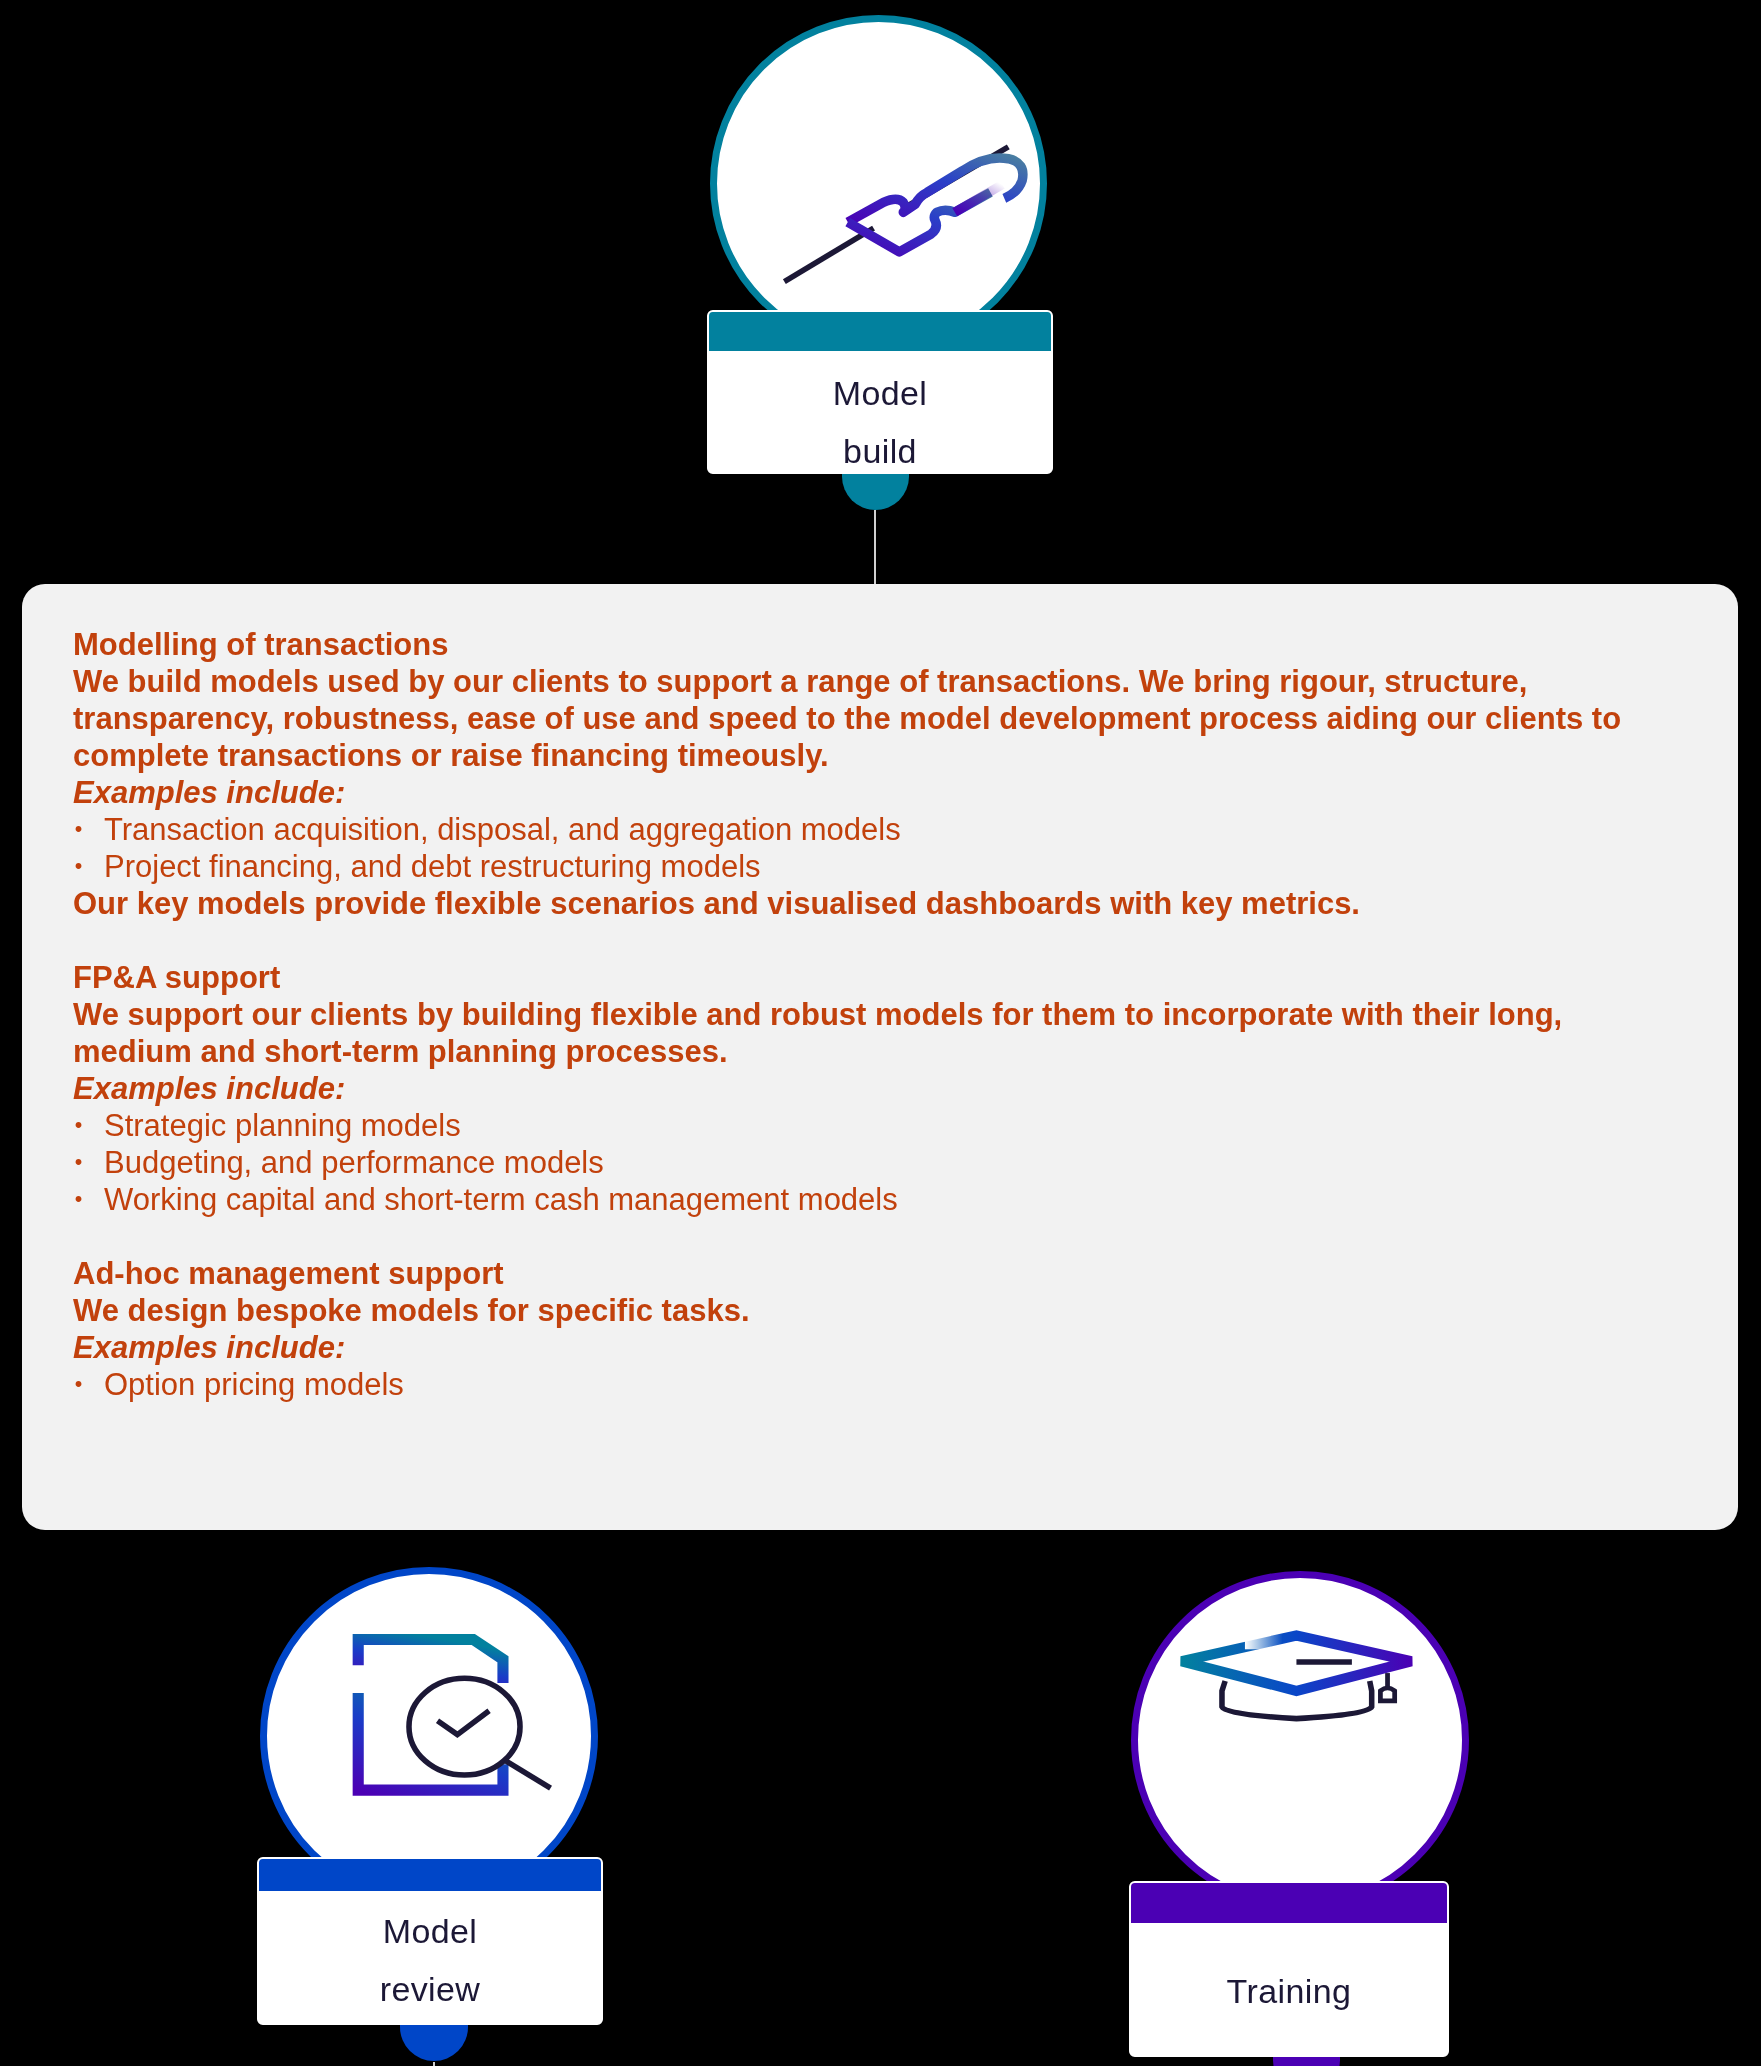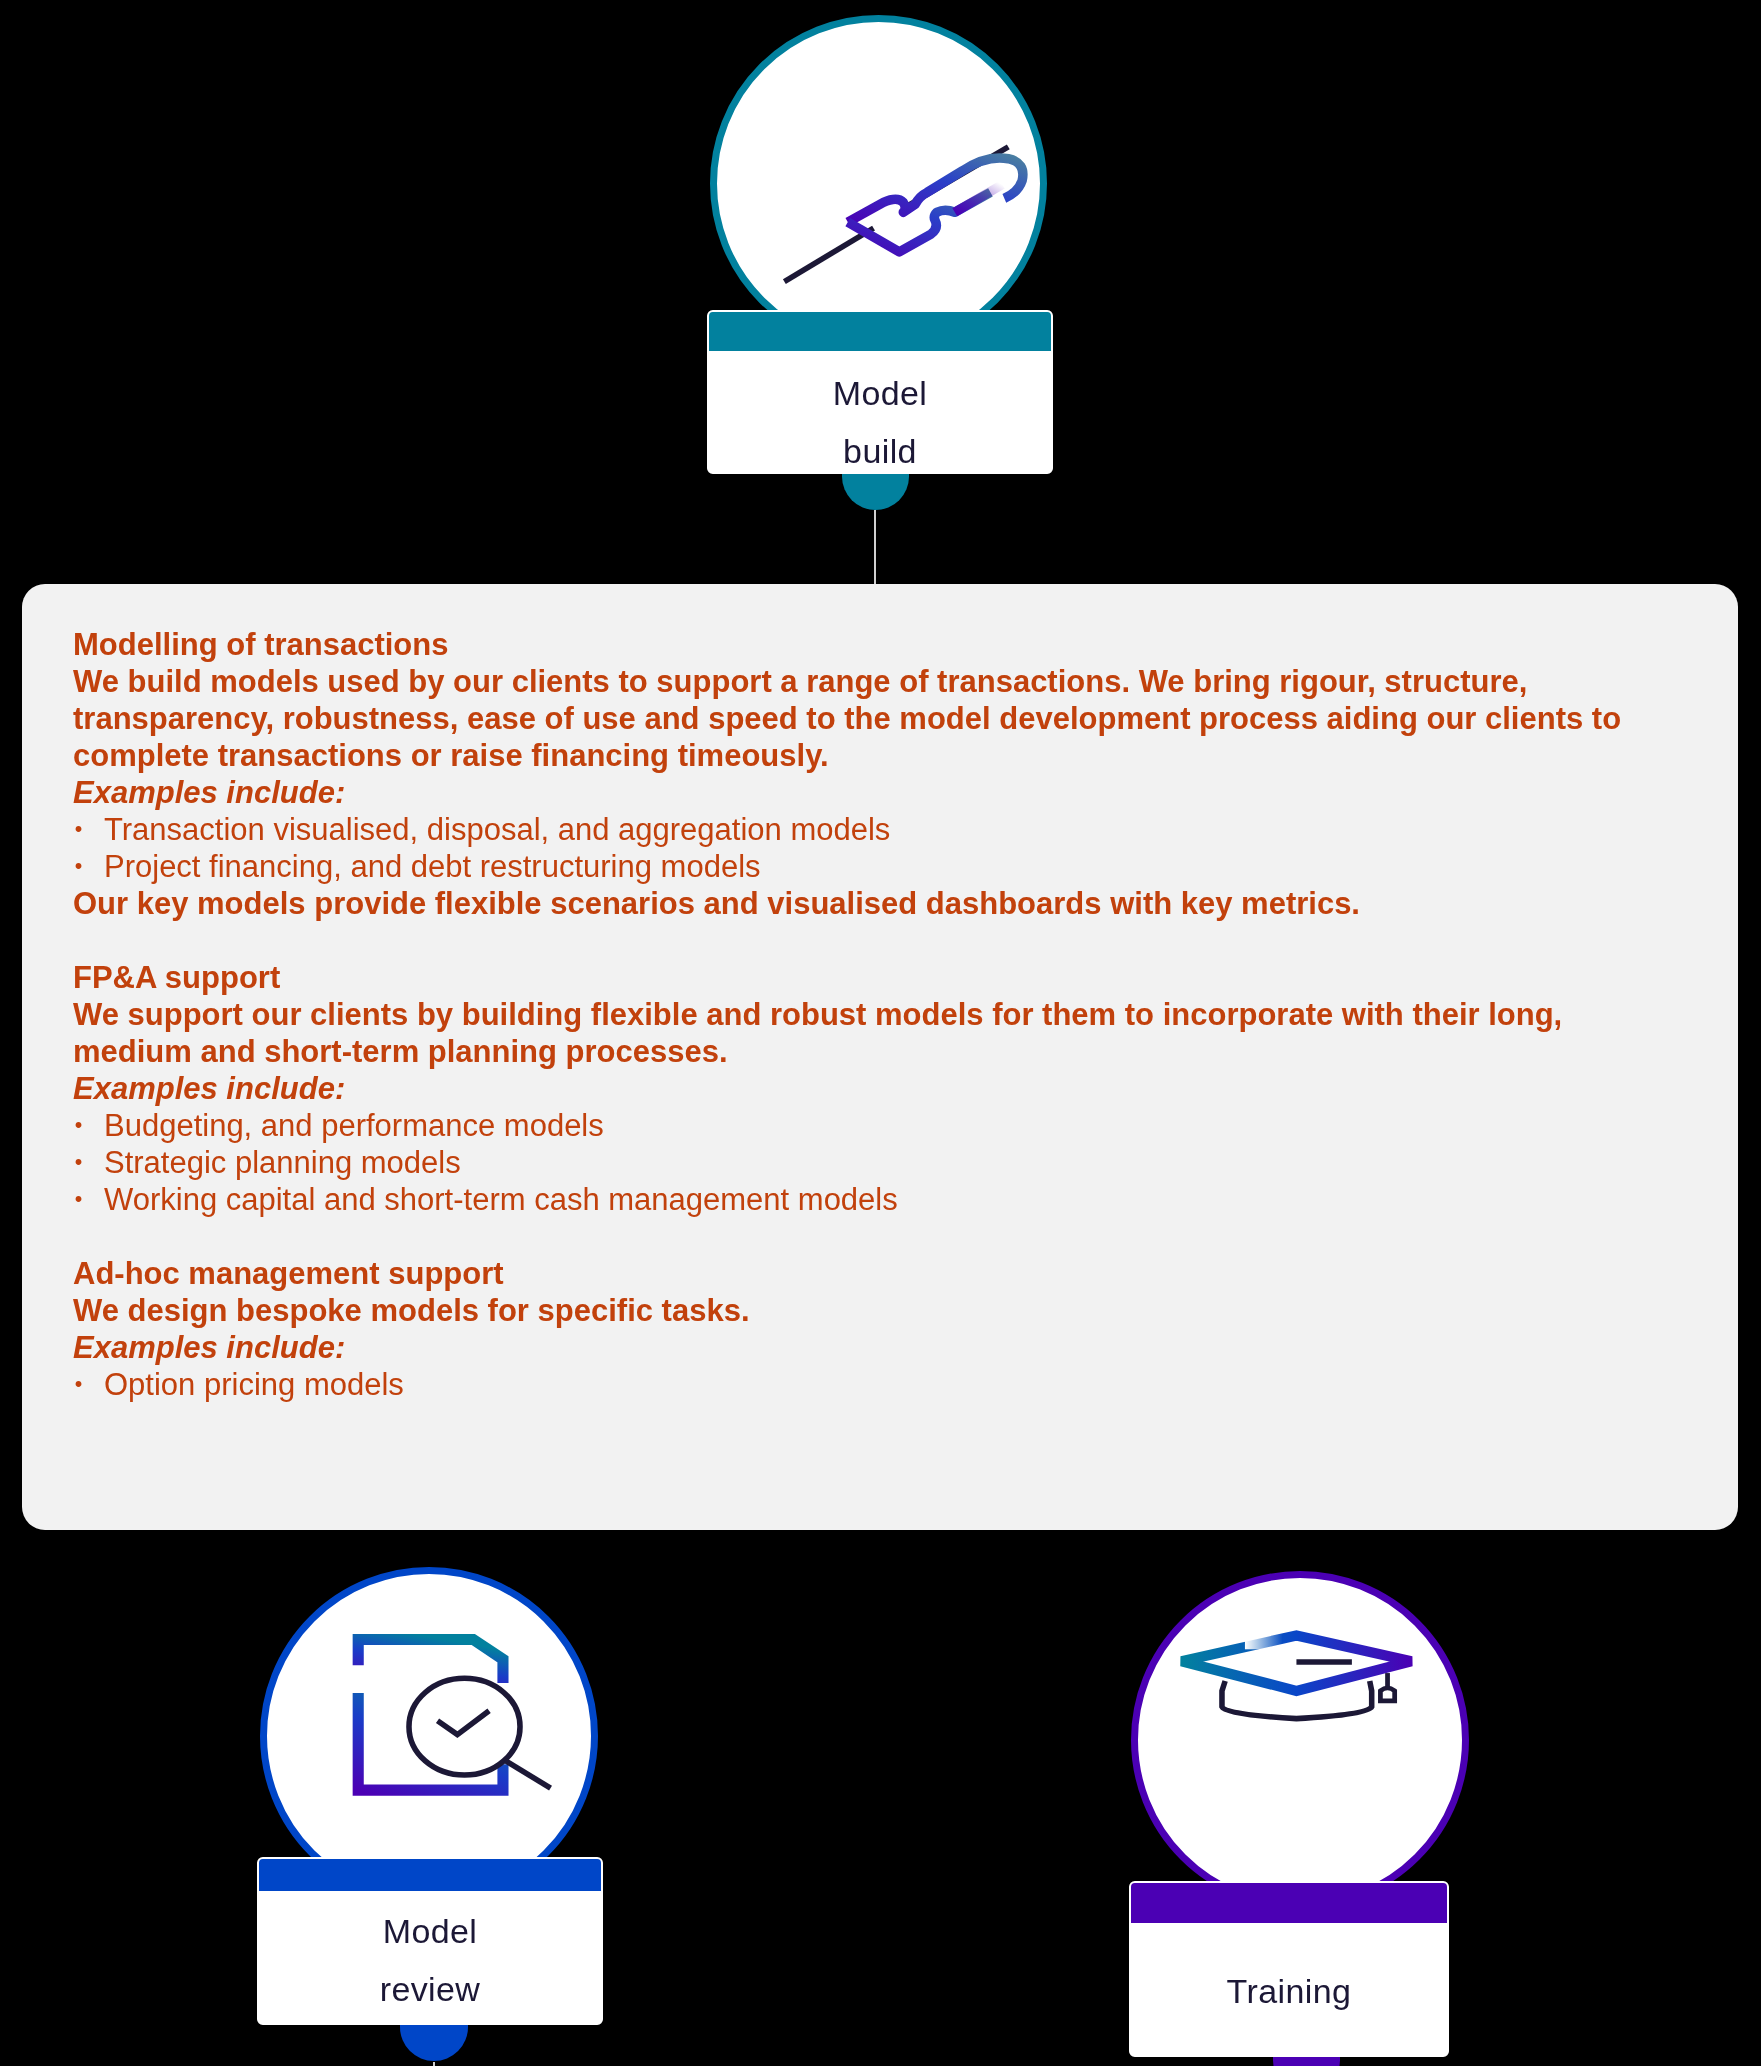--- a/index.html
+++ b/index.html
@@ -127,32 +127,32 @@
   <div class="connector" style="left:842px;top:474px;width:67px;height:36px;background:#02819e;"></div>
   <div class="stem" style="left:874px;top:510px;height:74px;"></div>
 </div>
 
 <div class="panel" style="left:22px;top:584px;width:1716px;height:946px;padding:42px 51px 0 51px;">
 
   <p class="h">Modelling of transactions</p>
   <p style="width:1562px;">We build models used by our clients to support a range of transactions. We bring rigour, structure, transparency, robustness, ease of use and speed to the model development process aiding our clients to complete transactions or raise financing timeously.</p>
   <p class="em">Examples include:</p>
   <ul>
-    <li>Transaction visualised, disposal, and aggregation models</li>
+    <li>Transaction acquisition, disposal, and aggregation models</li>
     <li>Project financing, and debt restructuring models</li>
   </ul>
   <p>Our key models provide flexible scenarios and visualised dashboards with key metrics.</p>
   <div class="gap"></div>
 
   <p class="h">FP&amp;A support</p>
   <p style="width:1603px;">We support our clients by building flexible and robust models for them to incorporate with their long, medium and short-term planning processes.</p>
   <p class="em">Examples include:</p>
   <ul>
+    <li>Strategic planning models</li>
     <li>Budgeting, and performance models</li>
-    <li>Strategic planning models</li>
     <li>Working capital and short-term cash management models</li>
   </ul>
   <div class="gap"></div>
 
   <p class="h">Ad-hoc management support</p>
   <p>We design bespoke models for specific tasks.</p>
   <p class="em">Examples include:</p>
   <ul>
     <li>Option pricing models</li>
   </ul>

